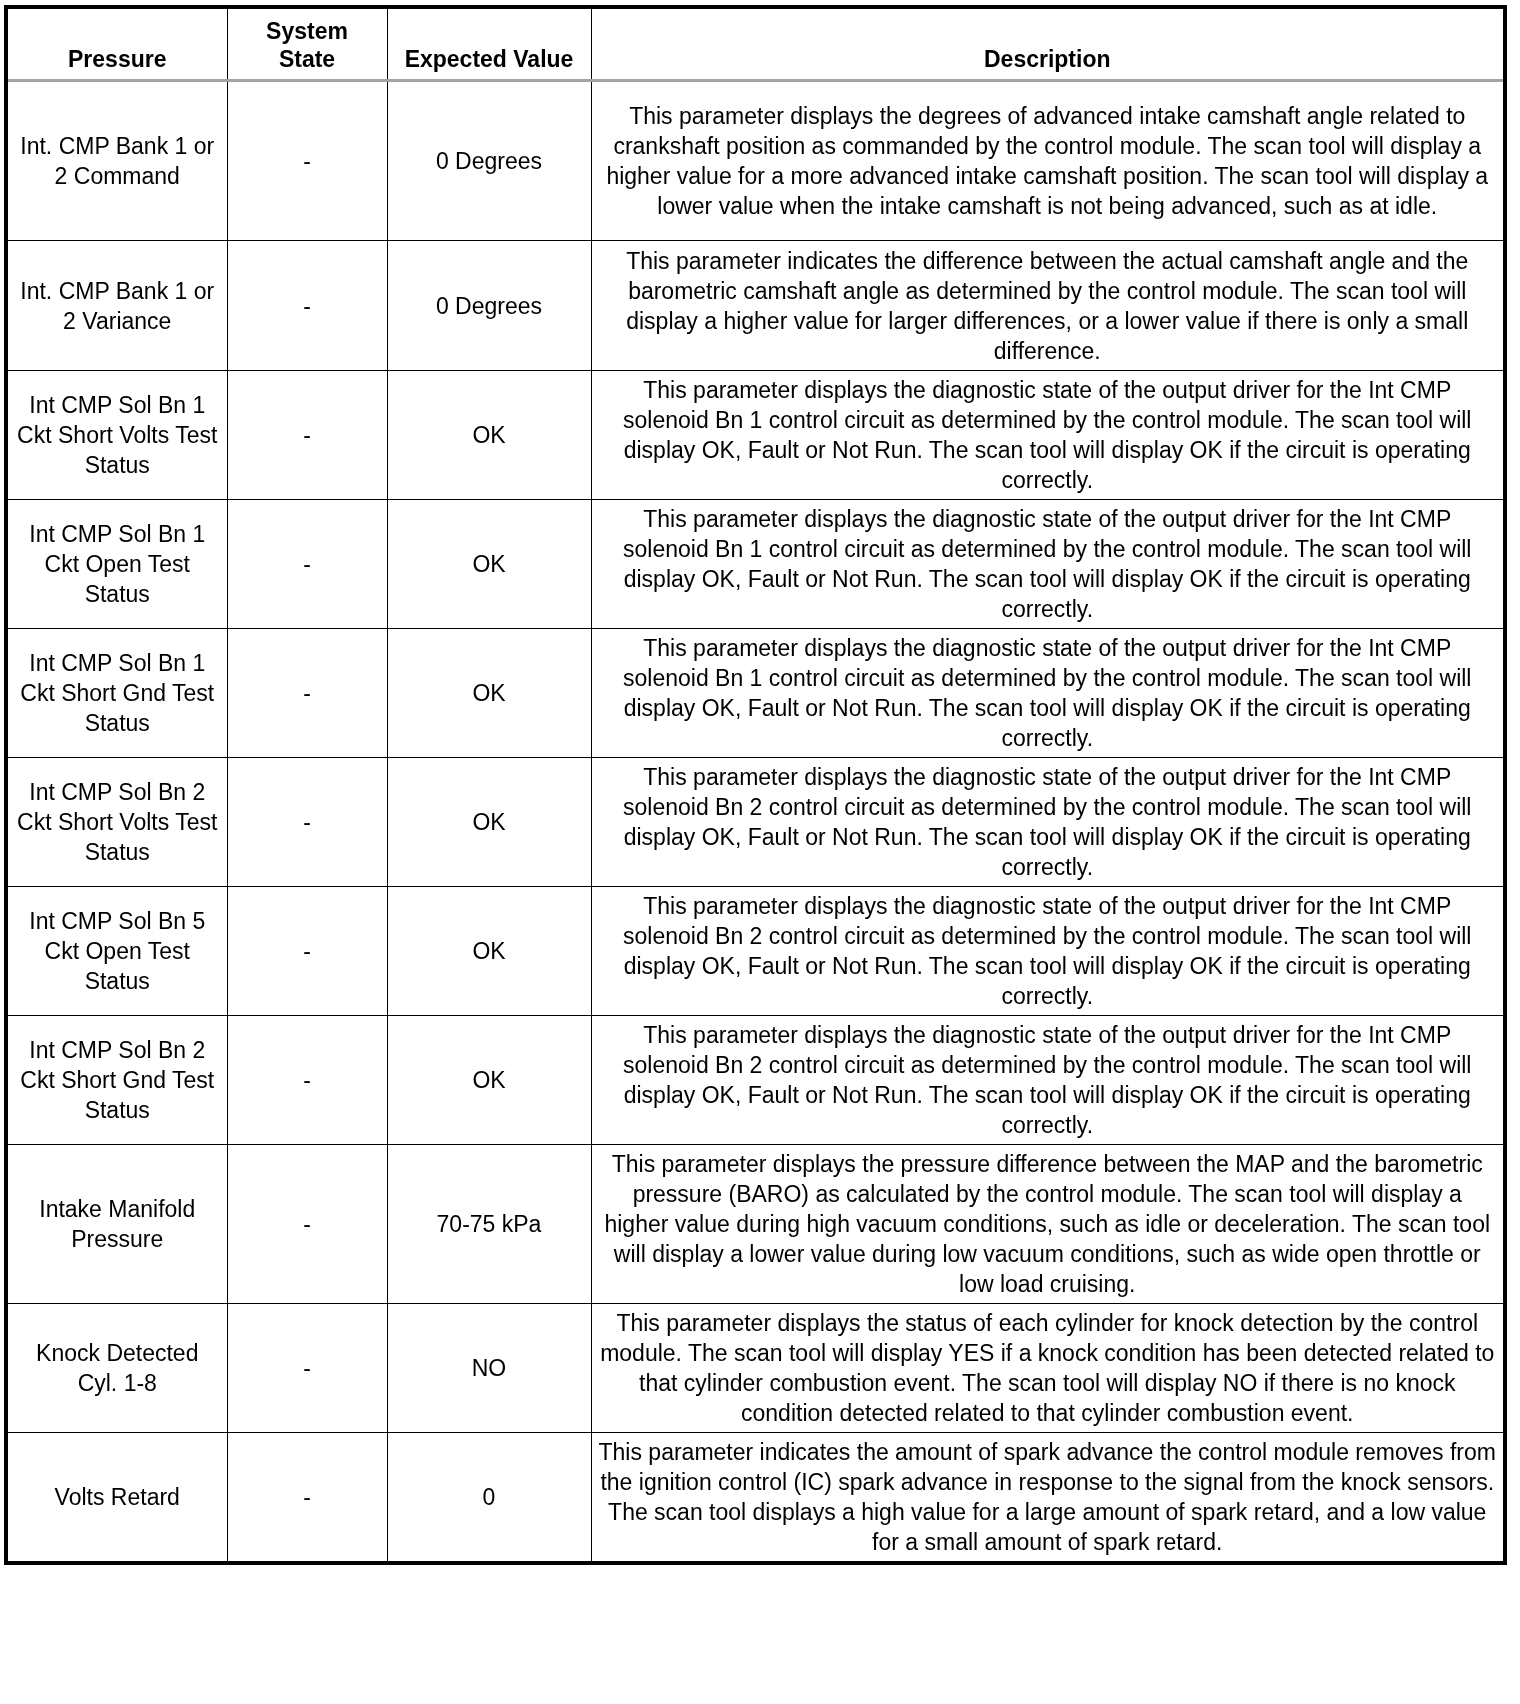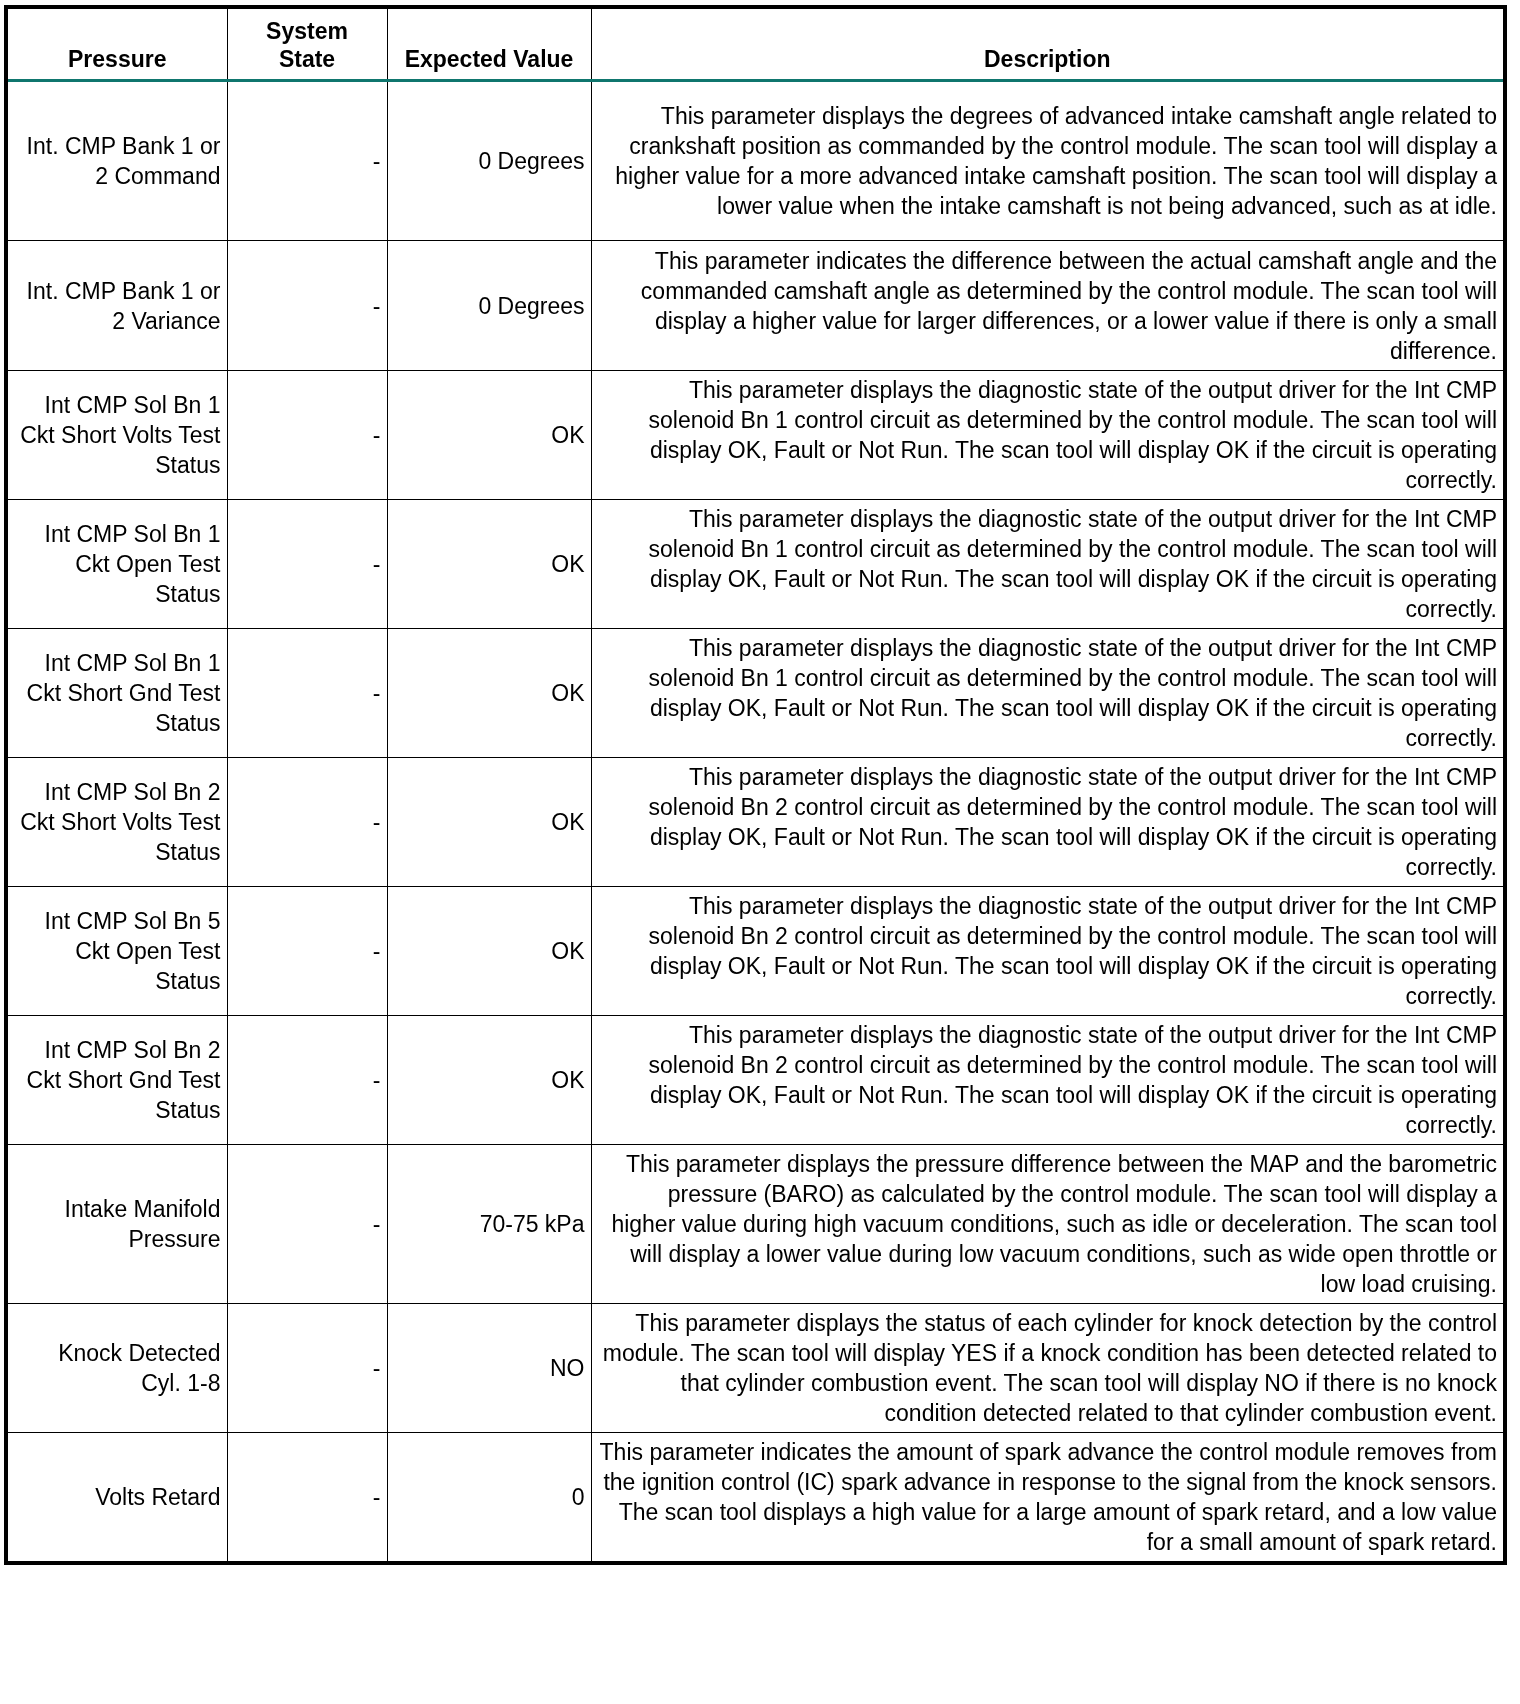--- a/index.html
+++ b/index.html
@@ -28,31 +28,31 @@
     table.params col.c-state { width: 160px; }
     table.params col.c-exp   { width: 204px; }
     table.params col.c-desc  { width: auto; }
 
     table.params th, table.params td {
       border: 1.5px solid #000;
       padding: 0 6px;
       font-size: 23px;
       line-height: 30px;
       vertical-align: middle;
-      text-align: right;
+      text-align: center;
       overflow: hidden;
     }
     table.params th {
       font-weight: bold;
       text-align: center;
       vertical-align: bottom;
       padding-bottom: 6px;
       height: 64px;
       line-height: 28px;
-      border-bottom: 3px solid #0f766e;
+      border-bottom: 3px solid #a3a3a3;
     }
     td.desc { padding: 2px 6px 2px 6px; }
     td.state { padding-left: 6px; }
 
     tr.h5 td { height: 158px; }
     tr.h4 td { height: 128px; }
     tr.h3 td { height: 98px; }
     tr.r2 td { height: 129px; }
   </style>
 </head>
@@ -77,21 +77,21 @@
     <tr class="h5">
       <td>Int. CMP Bank 1 or 2 Command</td>
       <td class="state">-</td>
       <td>0 Degrees</td>
       <td class="desc">This parameter displays the degrees of advanced intake camshaft angle related to crankshaft position as commanded by the control module. The scan tool will display a higher value for a more advanced intake camshaft position. The scan tool will display a lower value when the intake camshaft is not being advanced, such as at idle.</td>
     </tr>
     <tr class="r2">
       <td>Int. CMP Bank 1 or 2 Variance</td>
       <td class="state">-</td>
       <td>0 Degrees</td>
-      <td class="desc">This parameter indicates the difference between the actual camshaft angle and the commanded camshaft angle as determined by the control module. The scan tool will display a higher value for larger differences, or a lower value if there is only a small difference.</td>
+      <td class="desc">This parameter indicates the difference between the actual camshaft angle and the barometric camshaft angle as determined by the control module. The scan tool will display a higher value for larger differences, or a lower value if there is only a small difference.</td>
     </tr>
     <tr class="h4">
       <td>Int CMP Sol Bn 1 Ckt Short Volts Test Status</td>
       <td class="state">-</td>
       <td>OK</td>
       <td class="desc">This parameter displays the diagnostic state of the output driver for the Int CMP solenoid Bn 1 control circuit as determined by the control module. The scan tool will display OK, Fault or Not Run. The scan tool will display OK if the circuit is operating correctly.</td>
     </tr>
     <tr class="h4">
       <td>Int CMP Sol Bn 1 Ckt Open Test Status</td>
       <td class="state">-</td>

